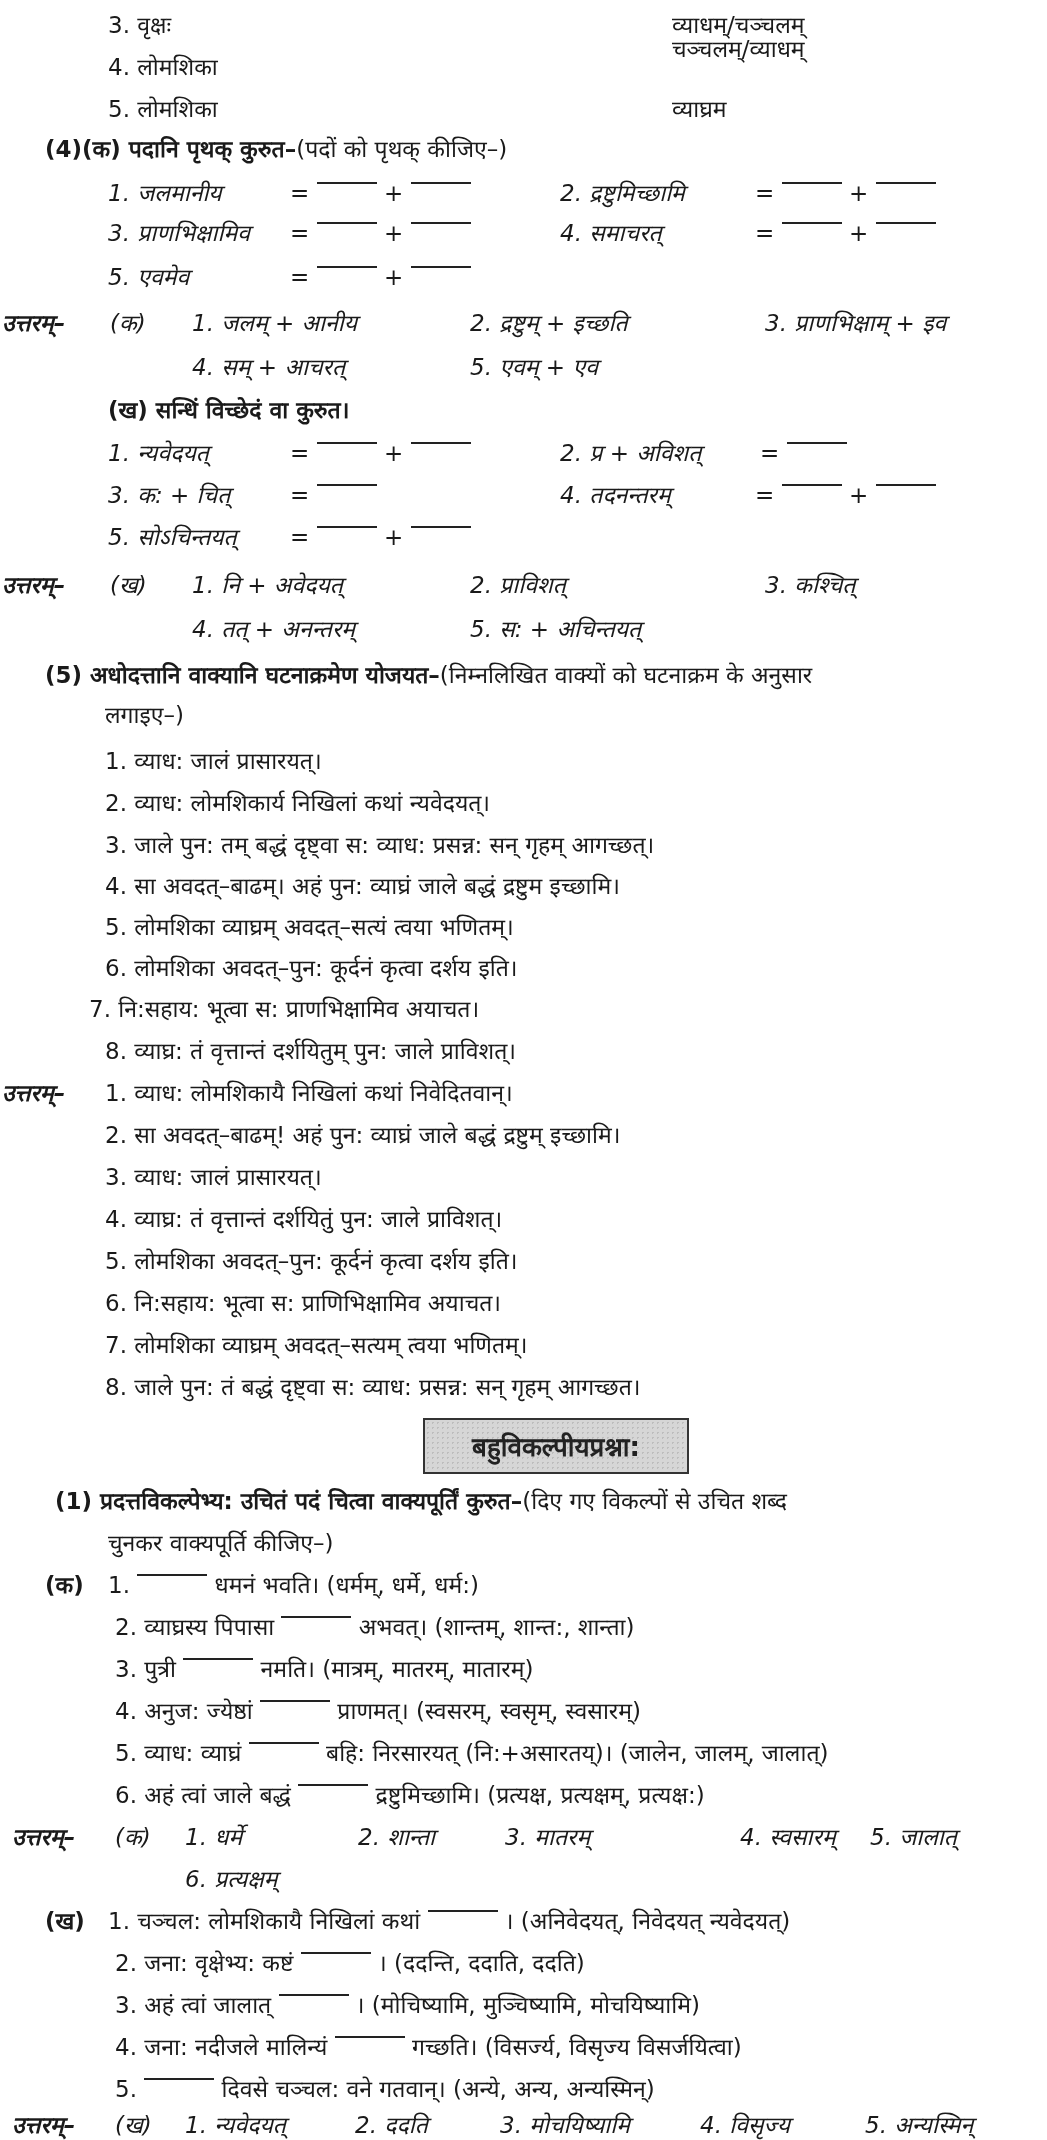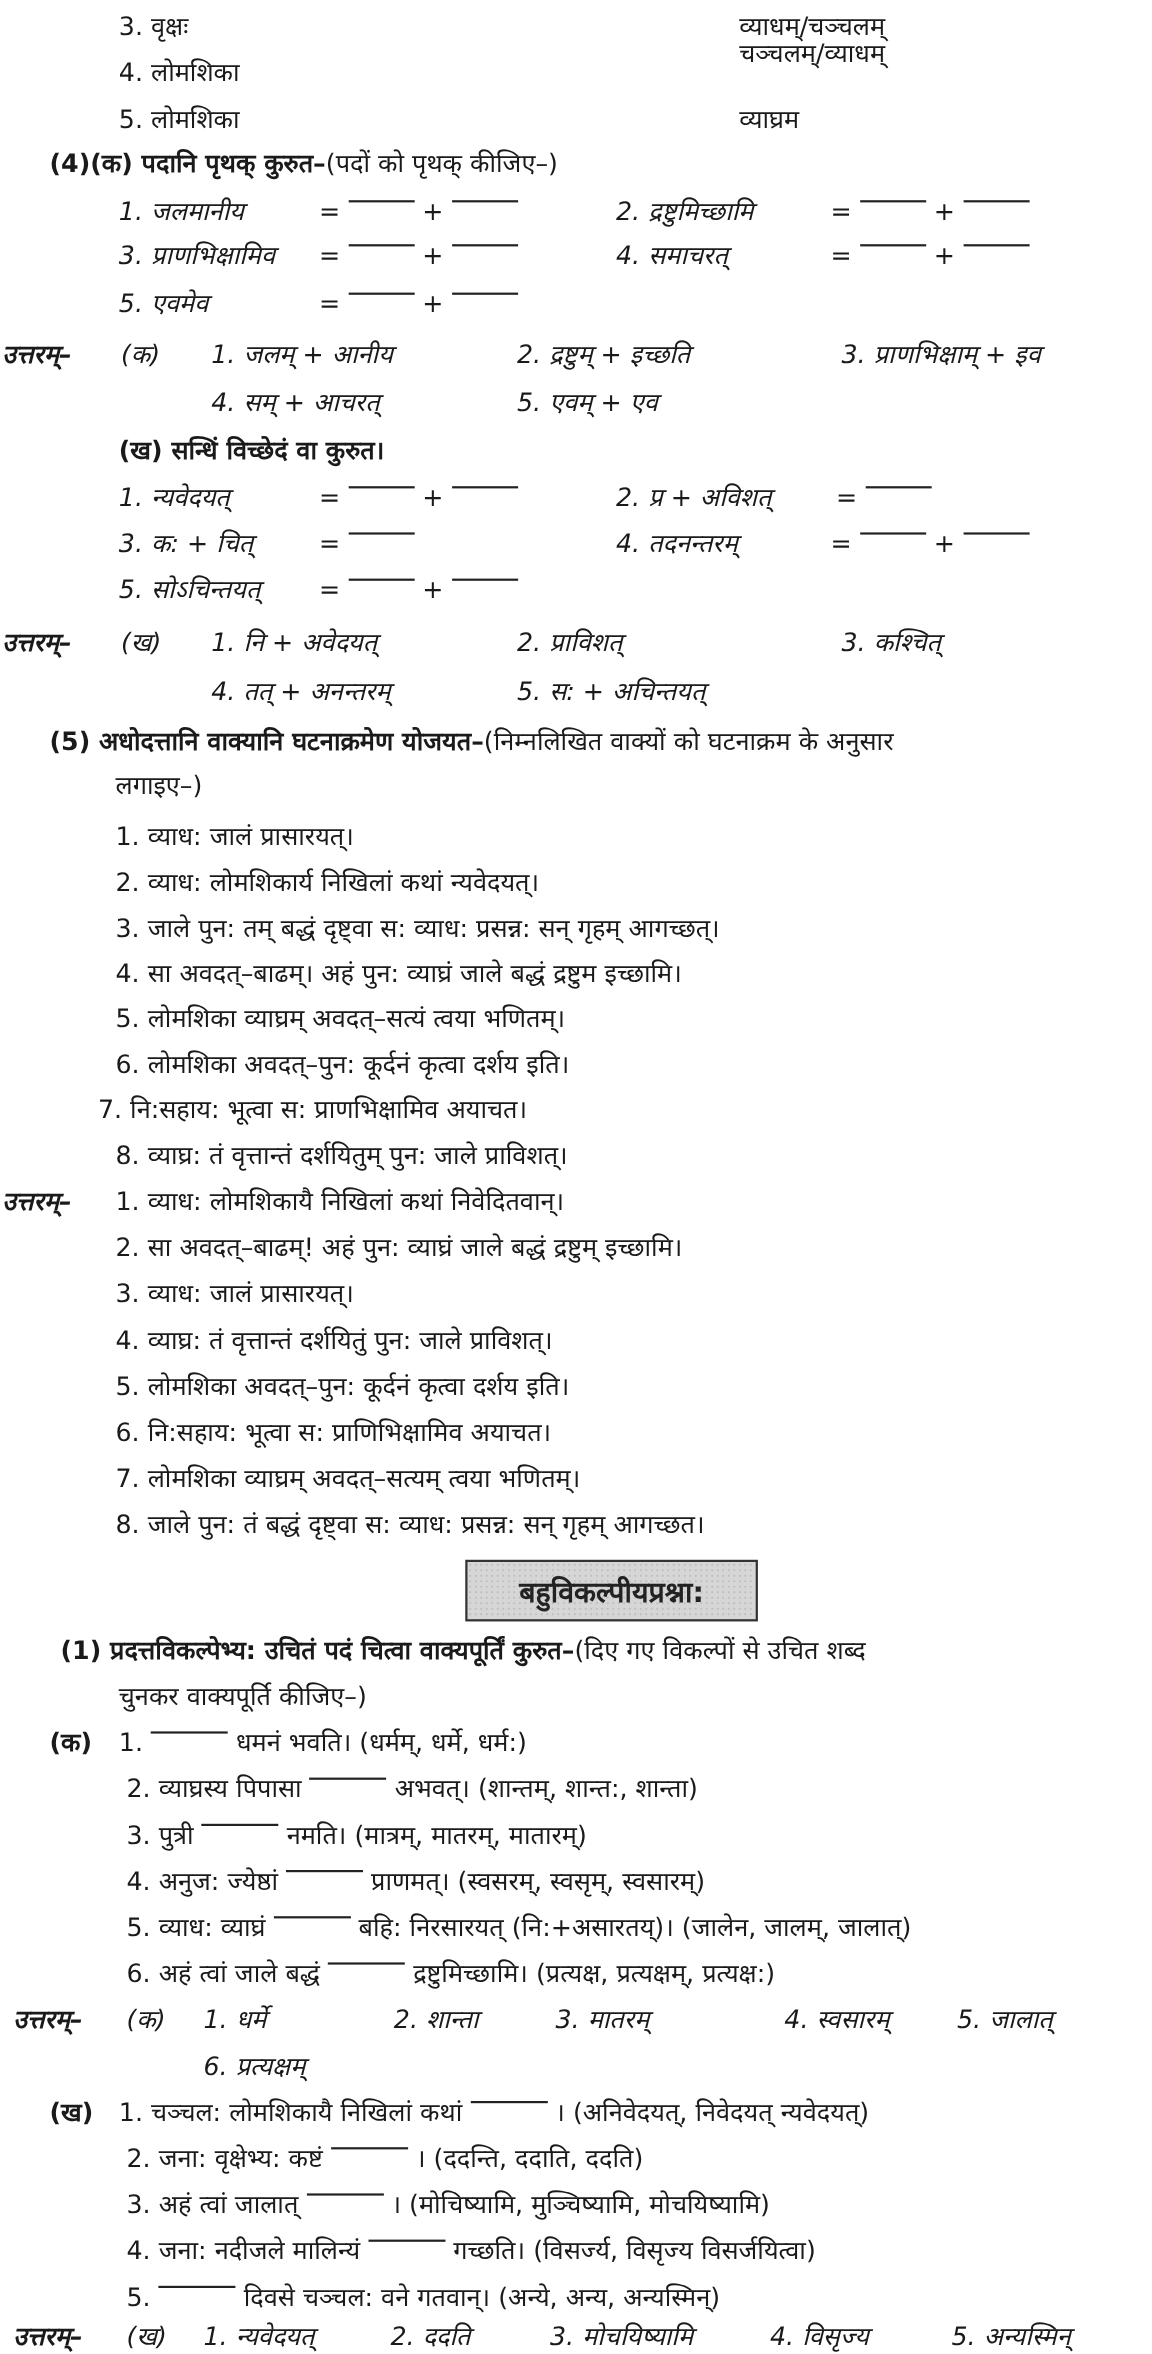--- a/index.html
+++ b/index.html
@@ -115,21 +115,21 @@
   <div class="line" style="left:115px;top:1654px"><span>3.</span> <span>पुत्री</span> <span class="blank w70"></span> <span>नमति। (मात्रम्, मातरम्, मातारम्)</span></div>
   <div class="line" style="left:115px;top:1696px"><span>4.</span> <span>अनुज: ज्येष्ठां</span> <span class="blank w70"></span> <span>प्राणमत्। (स्वसरम्, स्वसृम्, स्वसारम्)</span></div>
   <div class="line" style="left:115px;top:1738px"><span>5.</span> <span>व्याध: व्याघ्रं</span> <span class="blank w70"></span> <span>बहि: निरसारयत् (नि:+असारतय्)। (जालेन, जालम्, जालात्)</span></div>
   <div class="line" style="left:115px;top:1780px"><span>6.</span> <span>अहं त्वां जाले बद्धं</span> <span class="blank w70"></span> <span>द्रष्टुमिच्छामि। (प्रत्यक्ष, प्रत्यक्षम्, प्रत्यक्ष:)</span></div>
 
   <div class="cell ans-label" style="left:12px;top:1822px">उत्तरम्–</div>
   <div class="cell" style="left:115px;top:1822px">(क)</div>
   <div class="cell" style="left:185px;top:1822px">1. धर्मे</div>
   <div class="cell" style="left:358px;top:1822px">2. शान्ता</div>
   <div class="cell" style="left:505px;top:1822px">3. मातरम्</div>
-  <div class="cell" style="left:713px;top:1822px">4. स्वसारम्</div>
+  <div class="cell" style="left:740px;top:1822px">4. स्वसारम्</div>
   <div class="cell" style="left:870px;top:1822px">5. जालात्</div>
   <div class="cell" style="left:185px;top:1864px">6. प्रत्यक्षम्</div>
 
   <div class="line bold" style="left:45px;top:1906px">(ख)</div>
   <div class="line" style="left:108px;top:1906px"><span>1.</span> <span>चञ्चल: लोमशिकायै निखिलां कथां</span> <span class="blank w70"></span> <span>। (अनिवेदयत्, निवेदयत् न्यवेदयत्)</span></div>
   <div class="line" style="left:115px;top:1948px"><span>2.</span> <span>जना: वृक्षेभ्य: कष्टं</span> <span class="blank w70"></span> <span>। (ददन्ति, ददाति, ददति)</span></div>
   <div class="line" style="left:115px;top:1990px"><span>3.</span> <span>अहं त्वां जालात्</span> <span class="blank w70"></span> <span>। (मोचिष्यामि, मुञ्चिष्यामि, मोचयिष्यामि)</span></div>
   <div class="line" style="left:115px;top:2032px"><span>4.</span> <span>जना: नदीजले मालिन्यं</span> <span class="blank w70"></span> <span>गच्छति। (विसर्ज्य, विसृज्य विसर्जयित्वा)</span></div>
   <div class="line" style="left:115px;top:2074px"><span>5.</span> <span class="blank w70"></span> <span>दिवसे चञ्चल: वने गतवान्। (अन्ये, अन्य, अन्यस्मिन्)</span></div>
 

